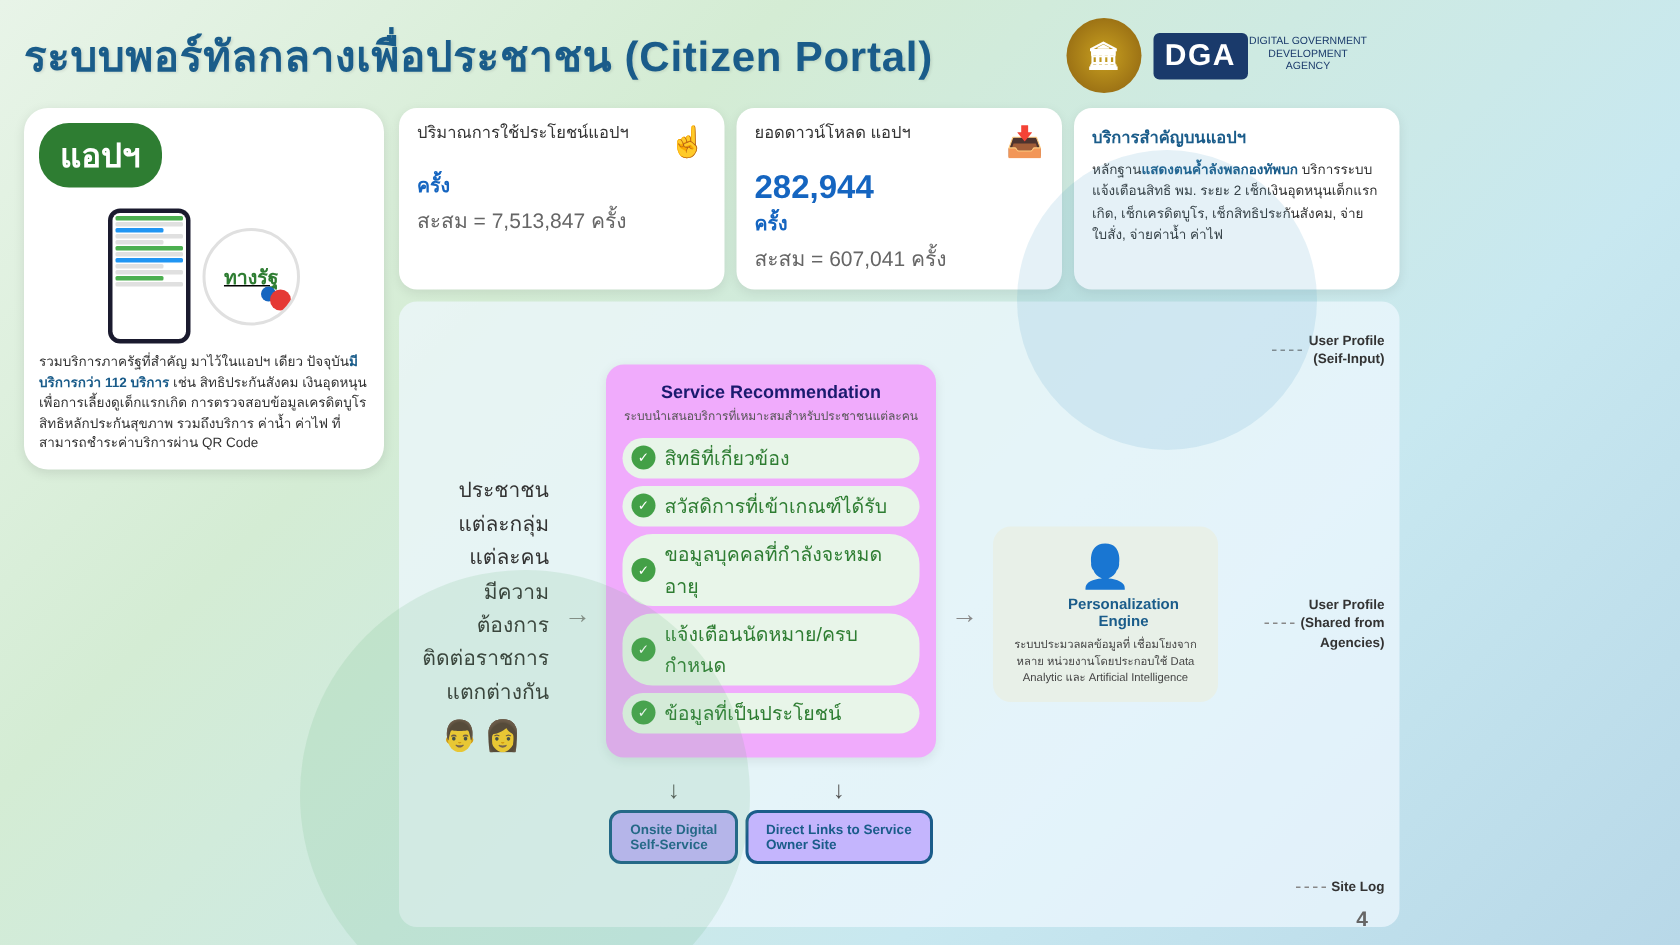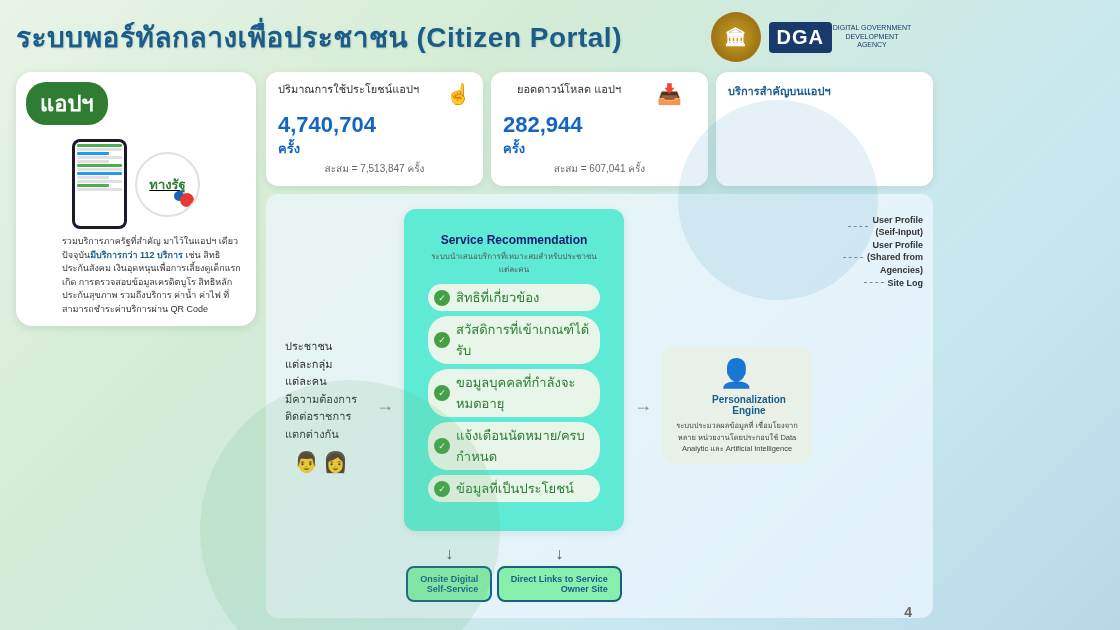--- a/index.html
+++ b/index.html
@@ -189,21 +189,20 @@
       background: #1565c0;
       border-radius: 50%;
       bottom: 14px; right: 14px;
     }
 
     .app-desc {
       font-size: 9px;
       color: #333;
       line-height: 1.5;
       text-align: left;
-      margin-left: 36px;
     }
     .app-desc strong { color: #1a5c8a; }
 
     
     .right-col {
       display: flex;
       flex-direction: column;
       gap: 8px;
     }
 
@@ -231,24 +230,23 @@
       font-weight: 900;
       color: #1565c0;
       line-height: 1.1;
     }
     .stat-unit {
       font-size: 13px;
       font-weight: 700;
       color: #1565c0;
     }
     .stat-sub {
-      font-size: 10px;
+      font-size: 14px;
       color: #666;
       margin-top: 2px;
-      text-align: center;
     }
     .stat-icon {
       font-size: 20px;
       float: right;
       margin-left: 4px;
     }
 
     .service-card {
       background: white;
       border-radius: 12px;
@@ -270,23 +268,23 @@
 
     
     .citizens-block {
       display: flex;
       flex-direction: column;
       justify-content: center;
       align-items: center;
       min-width: 90px;
     }
     .citizens-text {
-      font-size: 11px;
+      font-size: 14px;
       color: #333;
-      text-align: left;
+      text-align: right;
       line-height: 1.6;
       margin-bottom: 6px;
     }
     .citizens-icons {
       display: flex;
       gap: 4px;
       justify-content: center;
     }
     .citizen-icon {
       font-size: 20px;
@@ -294,23 +292,23 @@
     .arrow-right {
       font-size: 18px;
       color: #888;
       display: flex;
       align-items: center;
       padding: 0 4px;
     }
 
     
     .service-rec-box {
-      background: #5eead4;
+      background: #f0abfc;
       border-radius: 12px;
-      padding: 24px;
+      padding: 11px;
       box-shadow: 0 2px 8px rgba(0,0,0,0.08);
       min-width: 220px;
       flex: 1;
     }
     .service-rec-title {
       font-size: 12px;
       font-weight: 800;
       color: #1a1a6e;
       text-align: center;
       margin-bottom: 3px;
@@ -415,34 +413,34 @@
       align-items: center;
       gap: 3px;
     }
 
     .down-arrow {
       font-size: 16px;
       color: #555;
     }
 
     .output-btn {
-      background: #86efac;
+      background: #c4b5fd;
       border: 2px solid #1a5c8a;
       border-radius: 8px;
       padding: 6px 12px;
       font-size: 9px;
       font-weight: 700;
       color: #1a5c8a;
-      text-align: right;
+      text-align: left;
     }
 
     .right-sidebar-labels {
       display: flex;
       flex-direction: column;
-      justify-content: flex-start;
+      justify-content: space-between;
       height: 100%;
       min-width: 105px;
       padding: 10px 0;
     }
 
     .sidebar-label-item {
       display: flex;
       align-items: center;
       gap: 4px;
       justify-content: flex-end;
@@ -519,37 +517,39 @@
 
     <div class="right-col">
 
       <div class="stats-row">
 
         <div class="stat-card">
           <div style="display:flex; justify-content:space-between; align-items:flex-start;">
             <div class="stat-title">ปริมาณการใช้ประโยชน์แอปฯ</div>
             <div class="stat-icon">☝️</div>
           </div>
-          <div class="stat-number">4,740,704</div>
           <span class="stat-unit">ครั้ง</span>
           <div class="stat-sub">สะสม = 7,513,847 ครั้ง</div>
         </div>
 
         <div class="stat-card">
-          <div style="display:flex; justify-content:center; align-items:flex-start;gap:32px;">
+          <div style="display:flex; justify-content:space-between; align-items:flex-start;gap:32px;">
             <div class="stat-title">ยอดดาวน์โหลด แอปฯ</div>
             <div class="stat-icon">📥</div>
           </div>
           <div class="stat-number">282,944</div>
           <span class="stat-unit">ครั้ง</span>
           <div class="stat-sub">สะสม = 607,041 ครั้ง</div>
         </div>
 
         <div class="service-card">
           <div class="service-title">บริการสำคัญบนแอปฯ</div>
+          <div class="service-desc">
+            หลักฐาน<strong>แสดงตนค้ำลังพลกองทัพบก</strong> บริการระบบแจ้งเตือนสิทธิ พม. ระยะ 2 เช็กเงินอุดหนุนเด็กแรกเกิด, เช็กเครดิตบูโร, เช็กสิทธิประกันสังคม, จ่ายใบสั่ง, จ่ายค่าน้ำ ค่าไฟ
+          </div>
         </div>
       </div>
 
       <div class="diagram-area">
         <div class="diagram-inner">
 
           <div class="citizens-block">
             <div class="citizens-text">ประชาชน<br>แต่ละกลุ่ม<br>แต่ละคน<br>มีความต้องการ<br>ติดต่อราชการ<br>แตกต่างกัน</div>
             <div class="citizens-icons">
               <span class="citizen-icon">👨</span>

